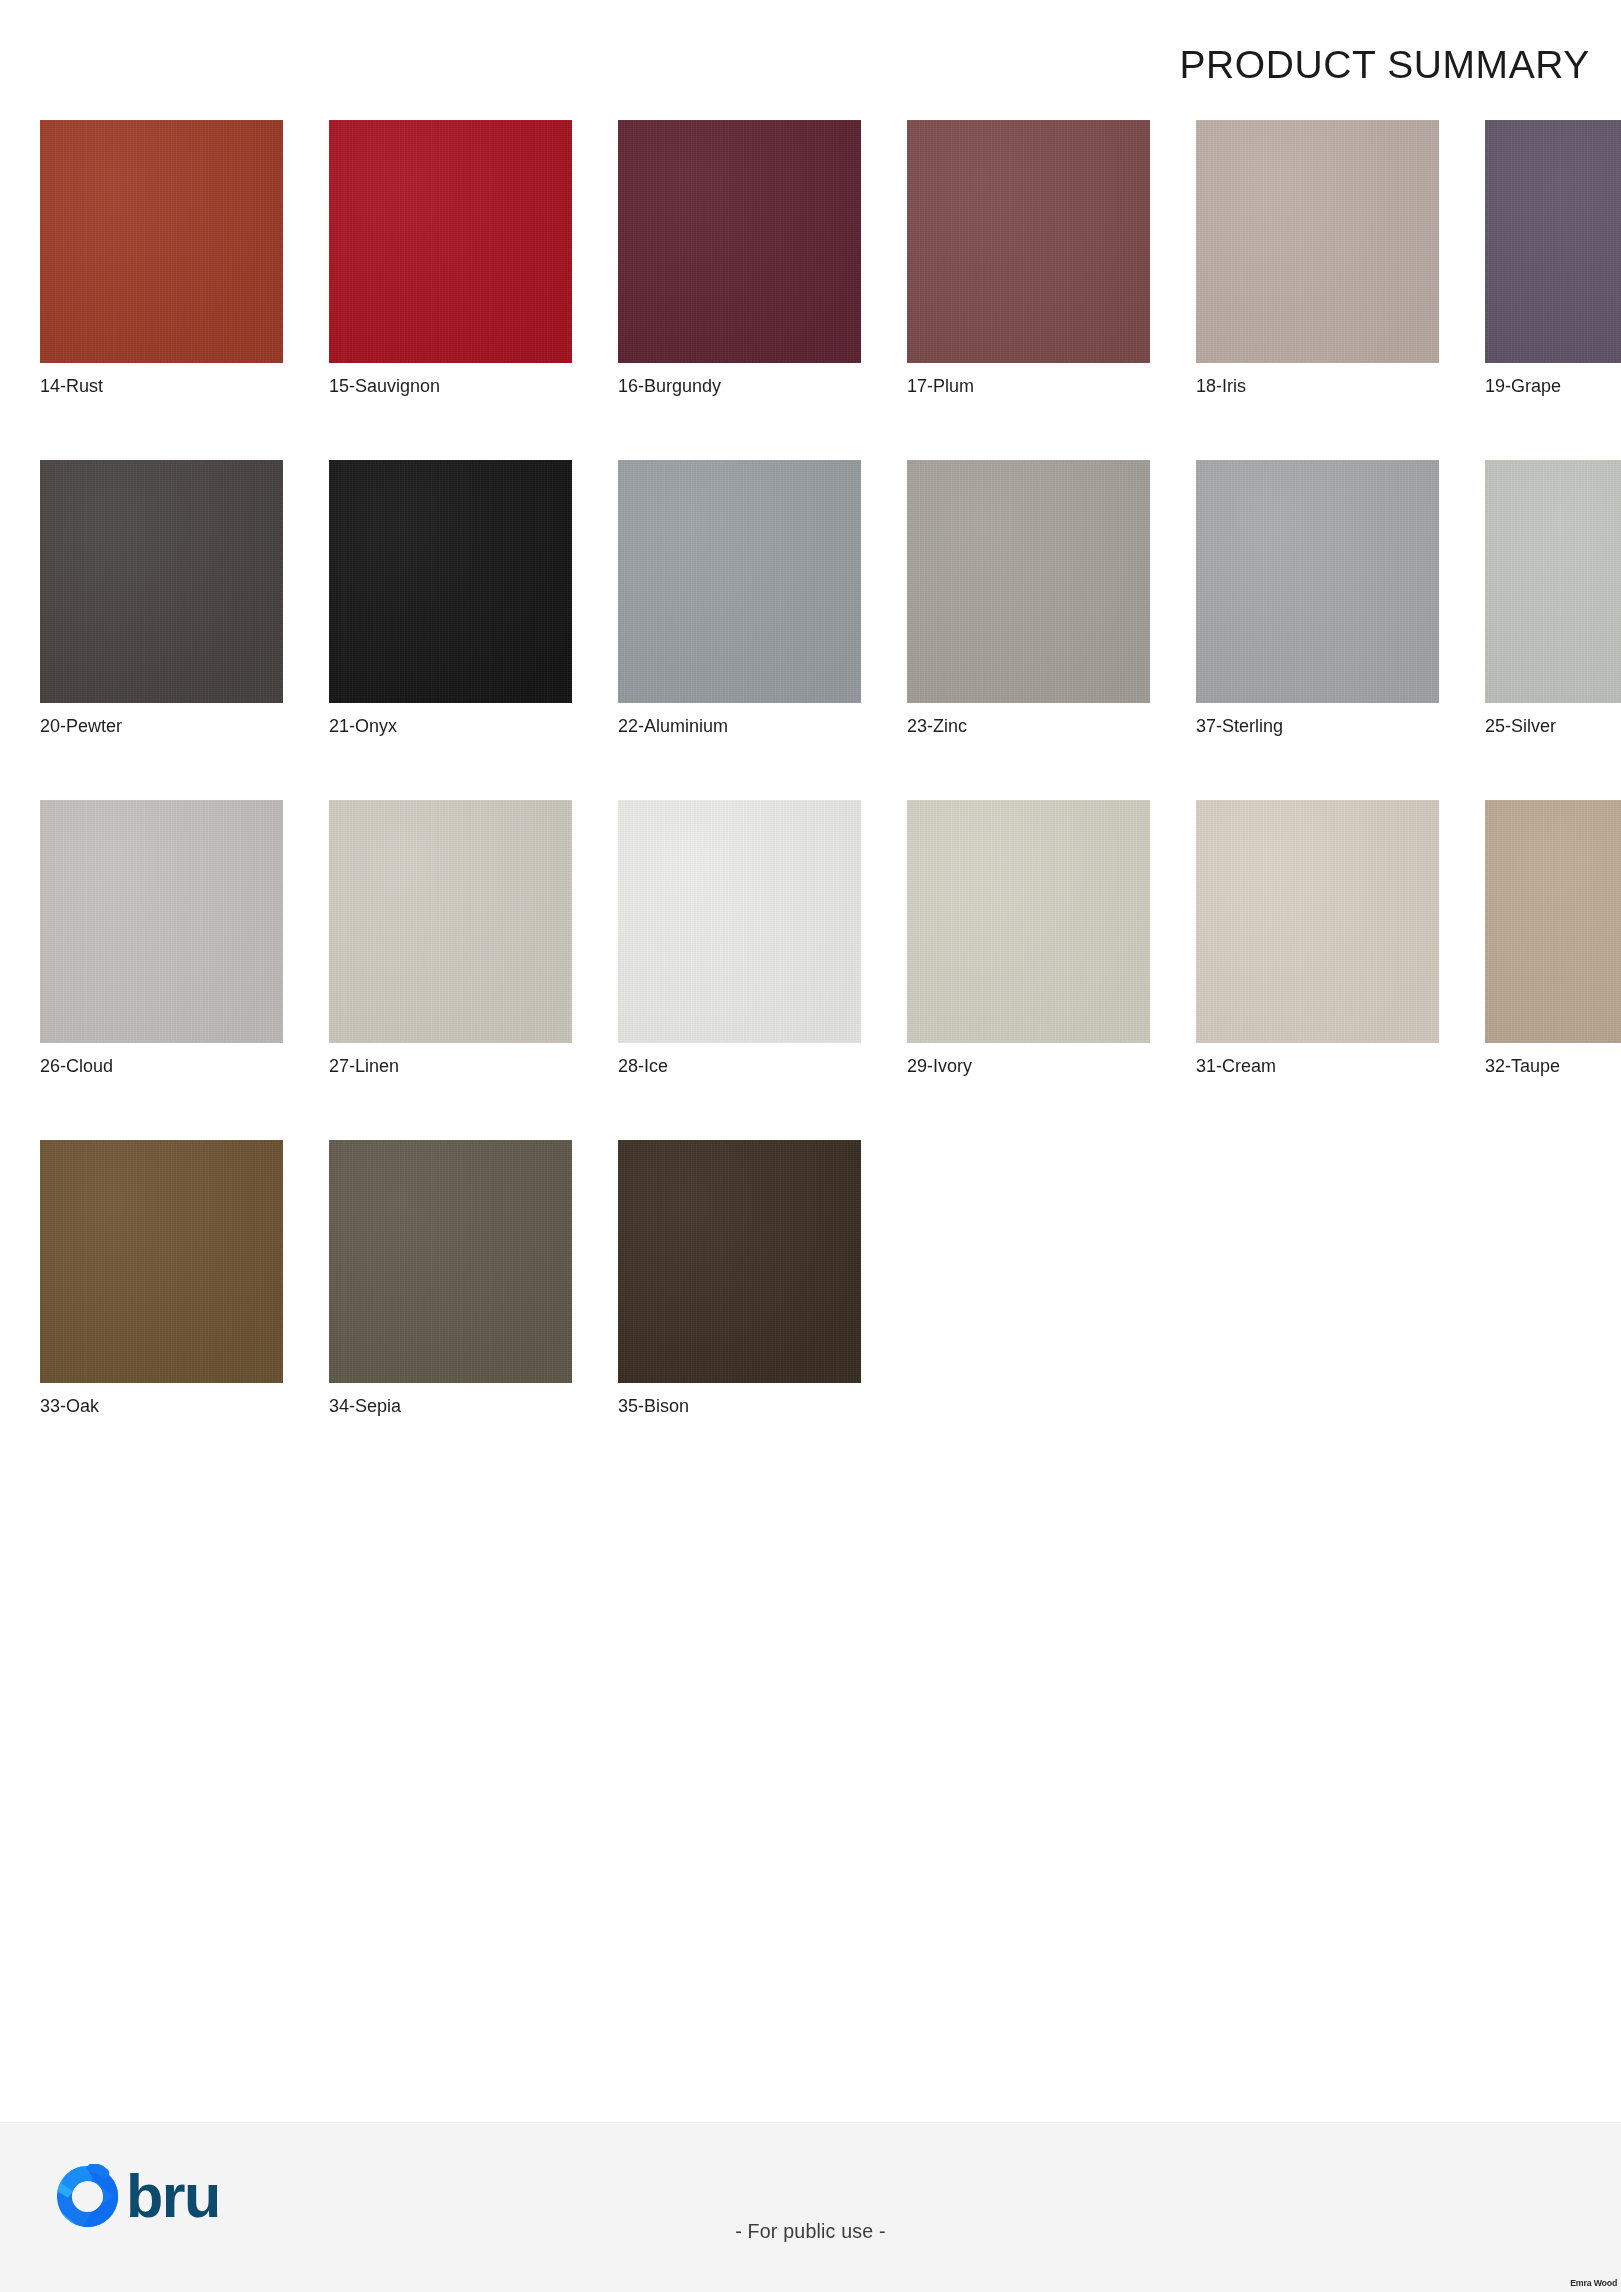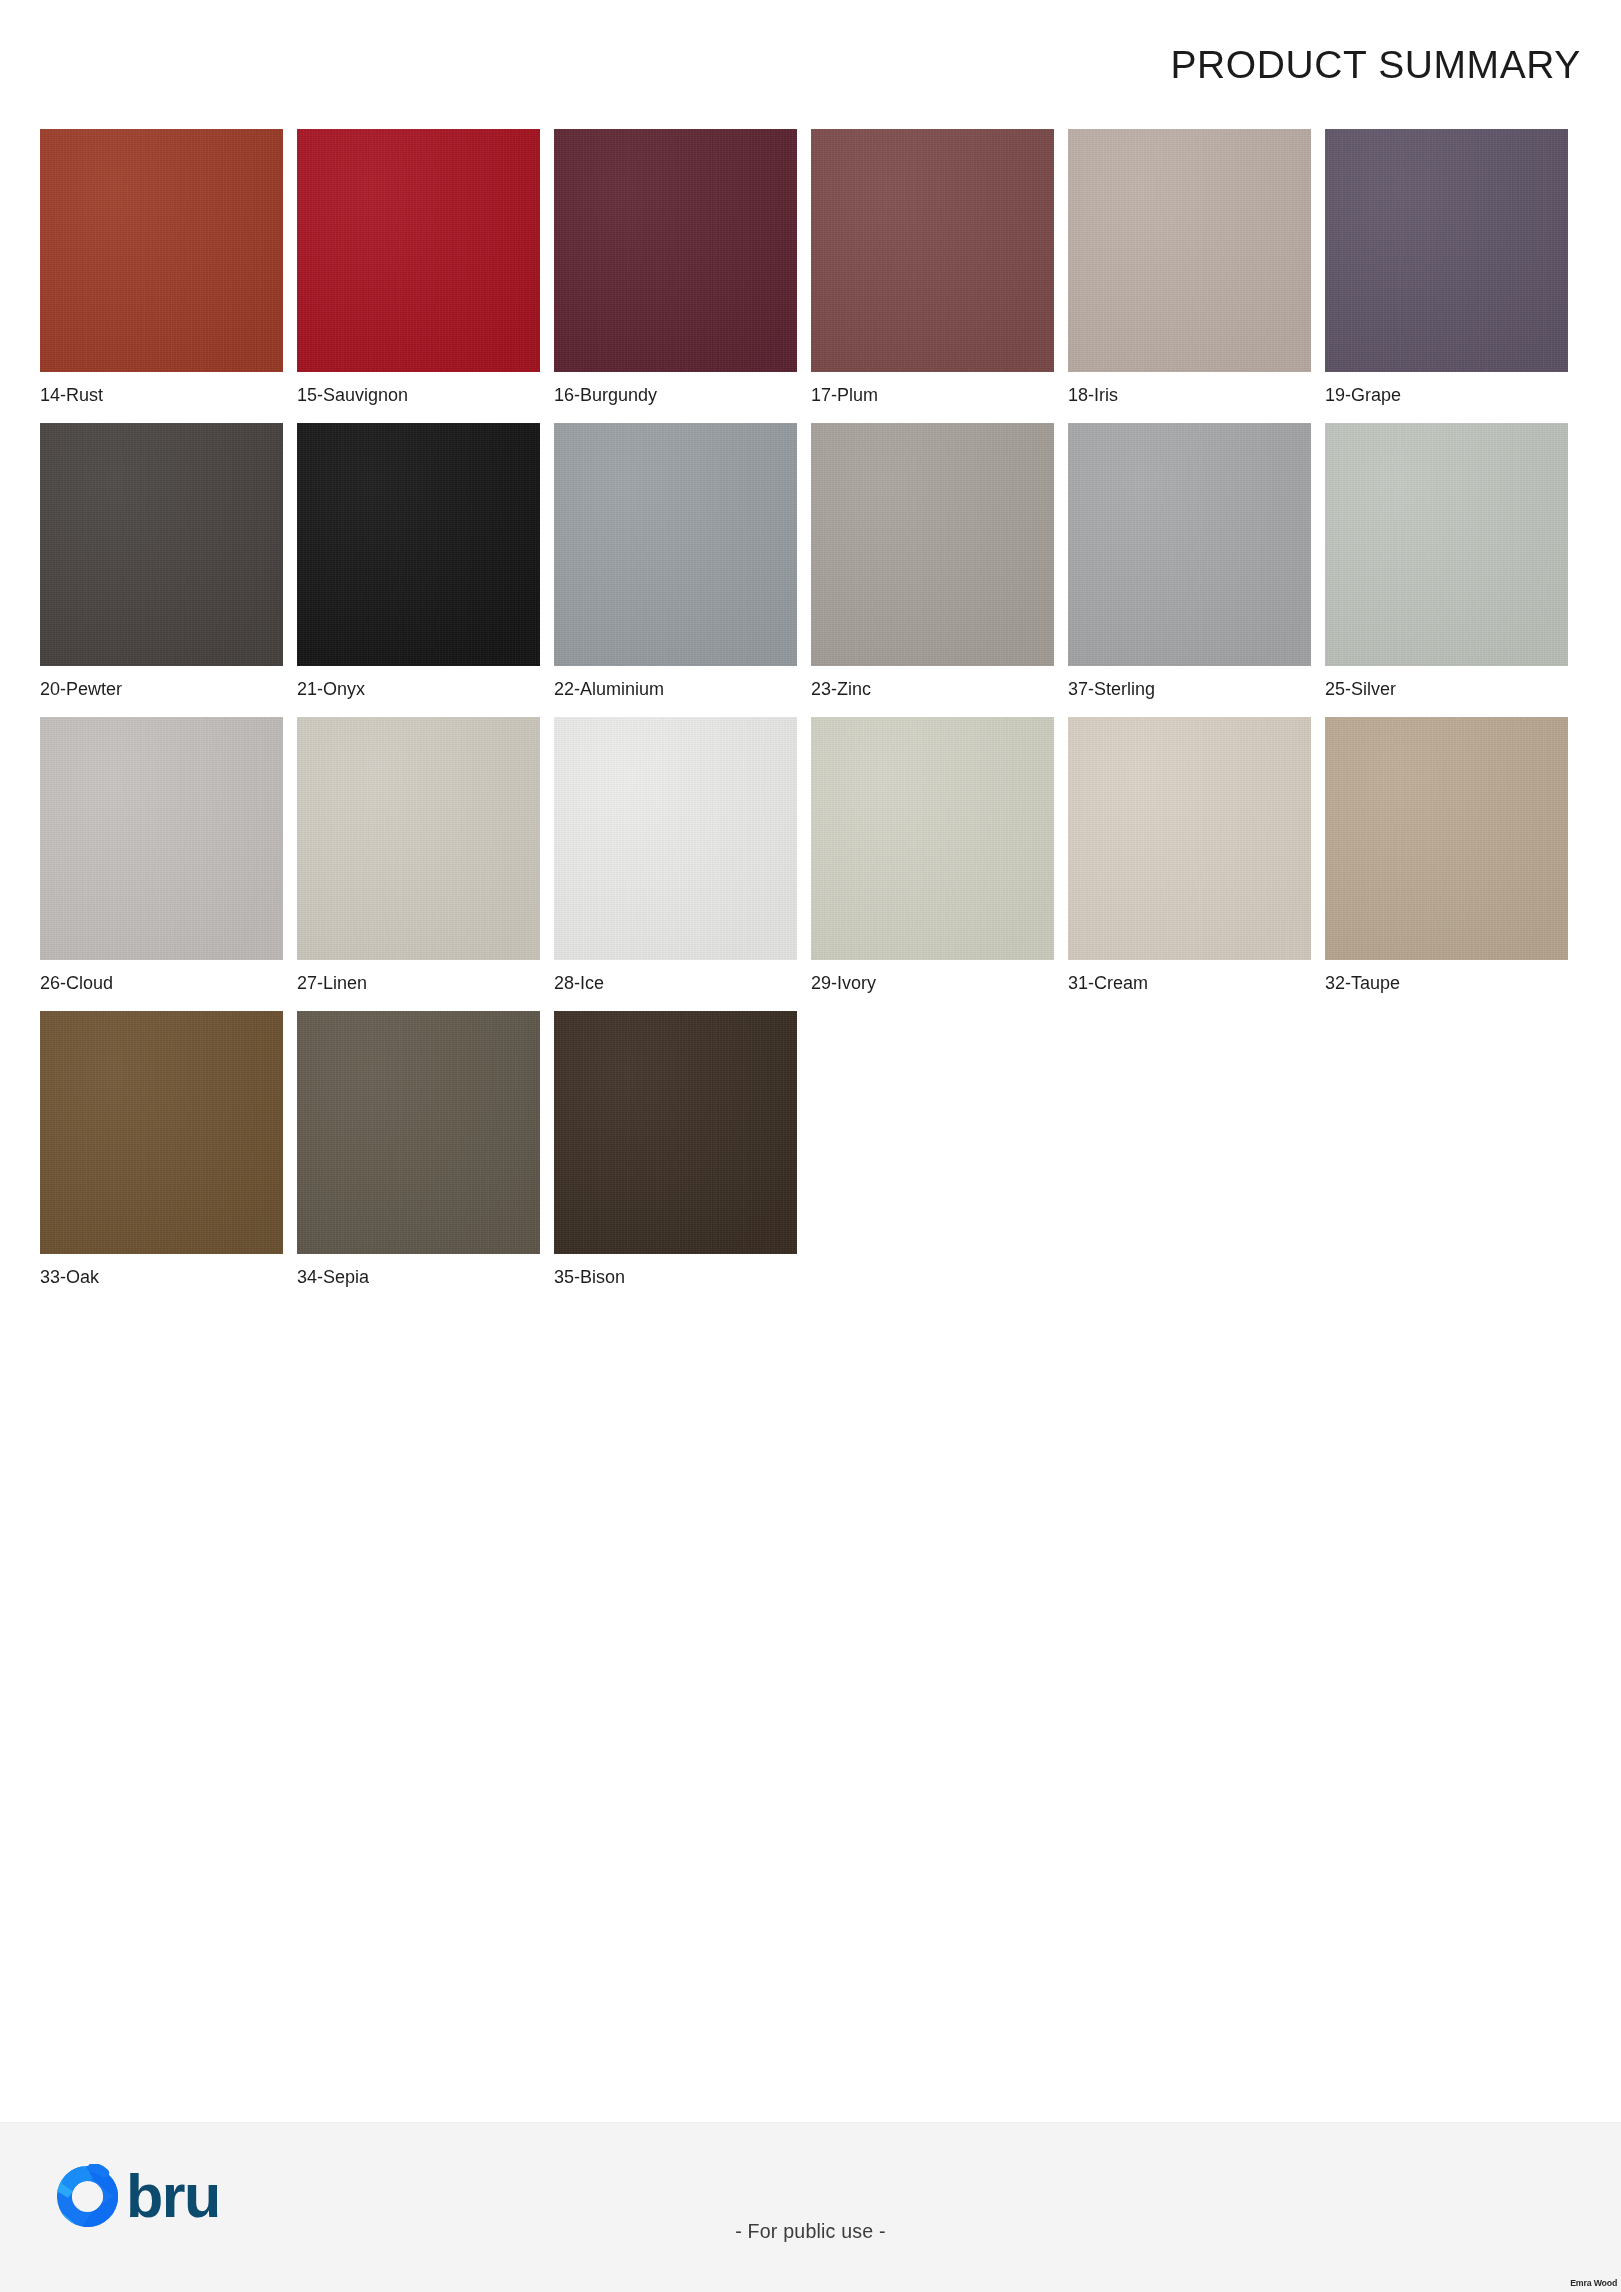--- a/index.html
+++ b/index.html
@@ -19,44 +19,45 @@
     background: #ffffff;
   }
 
   
   .header {
     position: absolute;
     top: 0;
     left: 0;
     width: 1621px;
     height: 129px;
-    padding-right: 40px;
+    padding-right: 31px;
     display: flex;
     align-items: center;
     justify-content: flex-end;
   }
 
   .page-title {
     font-size: 39px;
     font-weight: 400;
     letter-spacing: 0.6px;
     color: #1b1b1b;
     line-height: 1;
   }
 
   
   .swatch-grid {
     position: absolute;
-    top: 129px;
+    top: 120px;
     left: 40px;
     width: 1541px;
     display: grid;
     grid-template-columns: repeat(6, 243px);
     column-gap: 14px;
     row-gap: 0px;
+    gap: 46px;
   }
 
   .swatch-cell {
     width: 243px;
     height: 294px;
     position: relative;
   }
 
   .swatch-chip {
     width: 243px;

